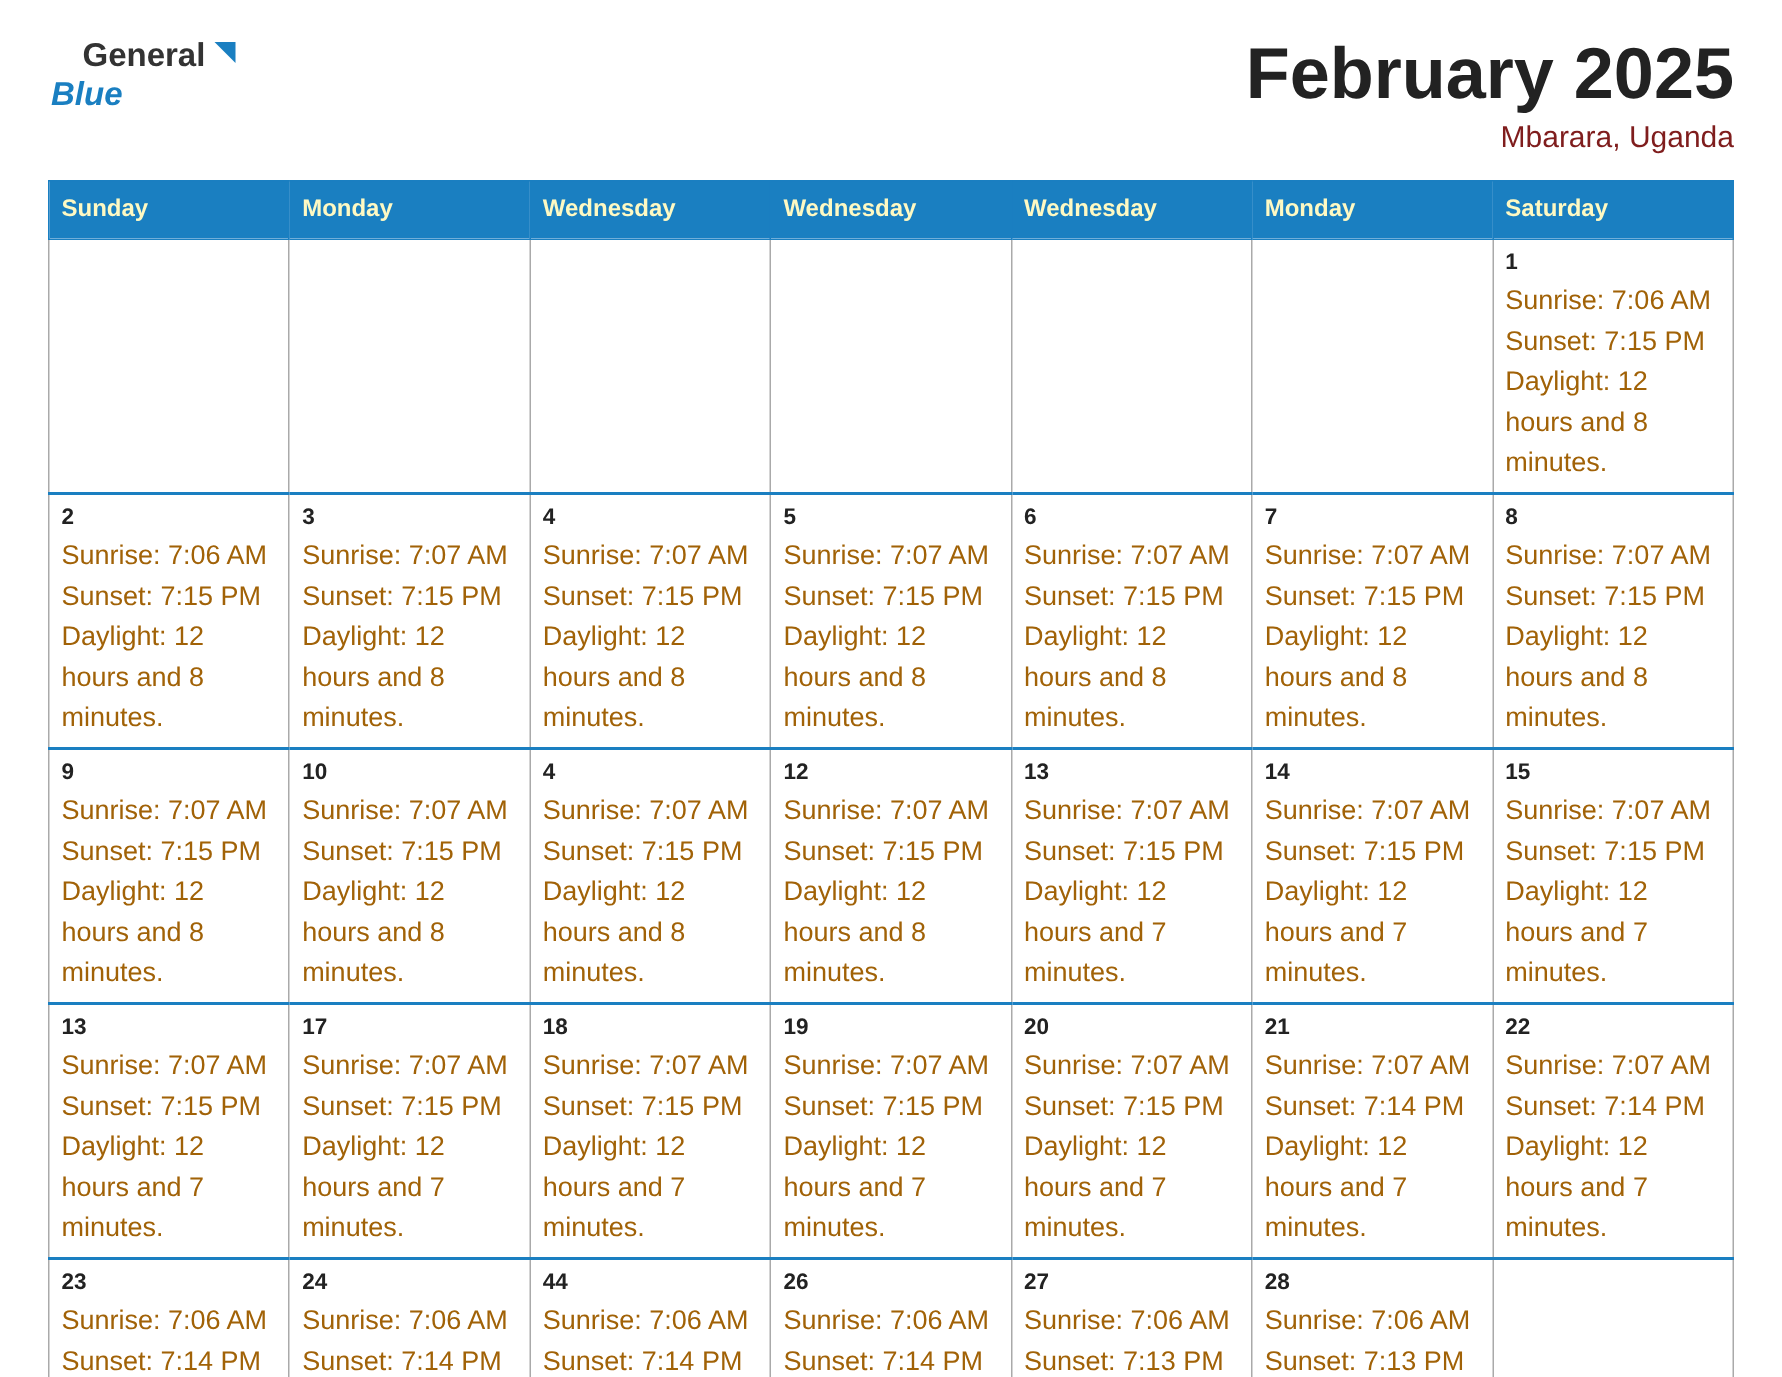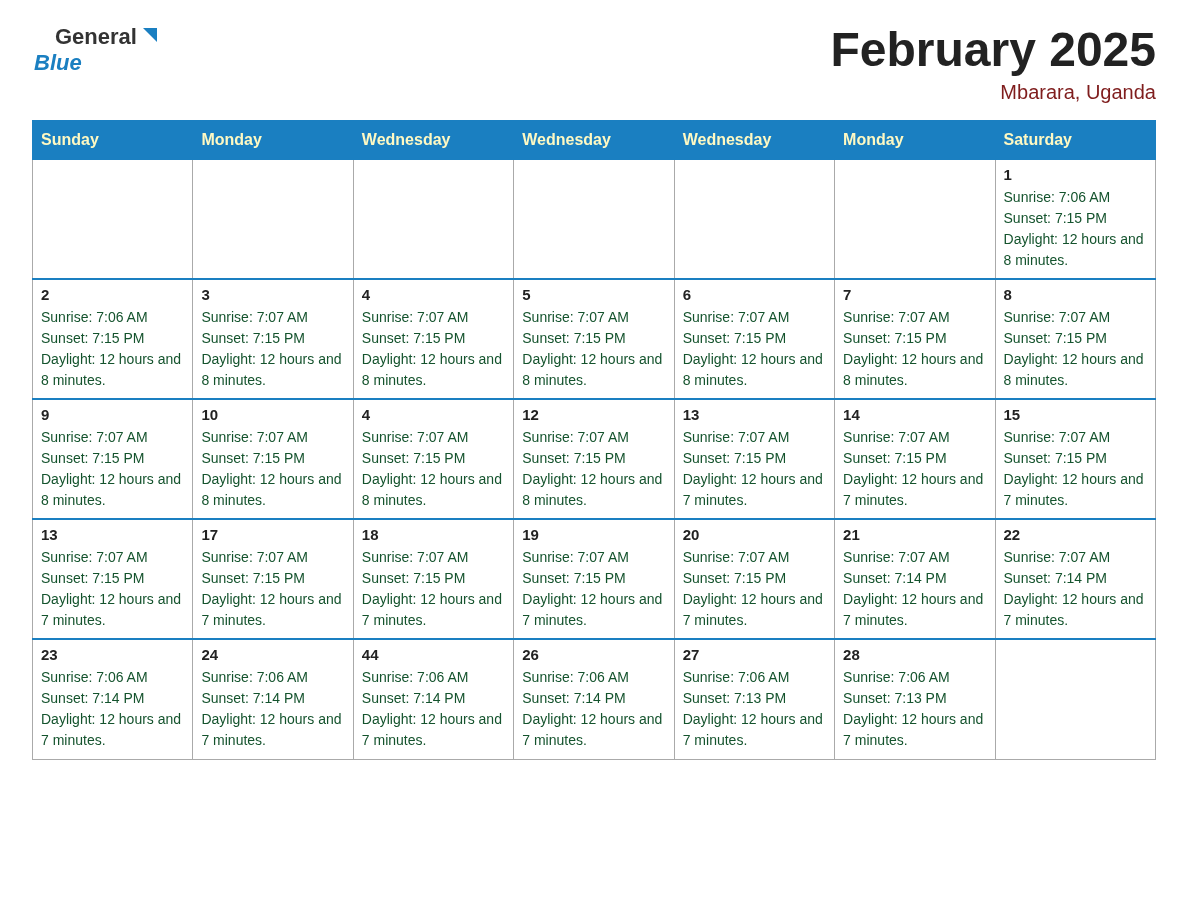--- a/index.html
+++ b/index.html
@@ -83,22 +83,22 @@
     .calendar td.empty {
       background: #fff;
     }
     .day-number {
       font-size: 15px;
       font-weight: bold;
       color: #222;
       margin-bottom: 4px;
     }
     .day-info {
-      font-size: 14px;
-      color: #14532d;
+      font-size: 18px;
+      color: #a16207;
       line-height: 1.5;
     }
     .top-border-row td {
       border-top: 2px solid #1a7fc1;
     }
   </style>
 </head>
 <body>
 
 <div class="header">

